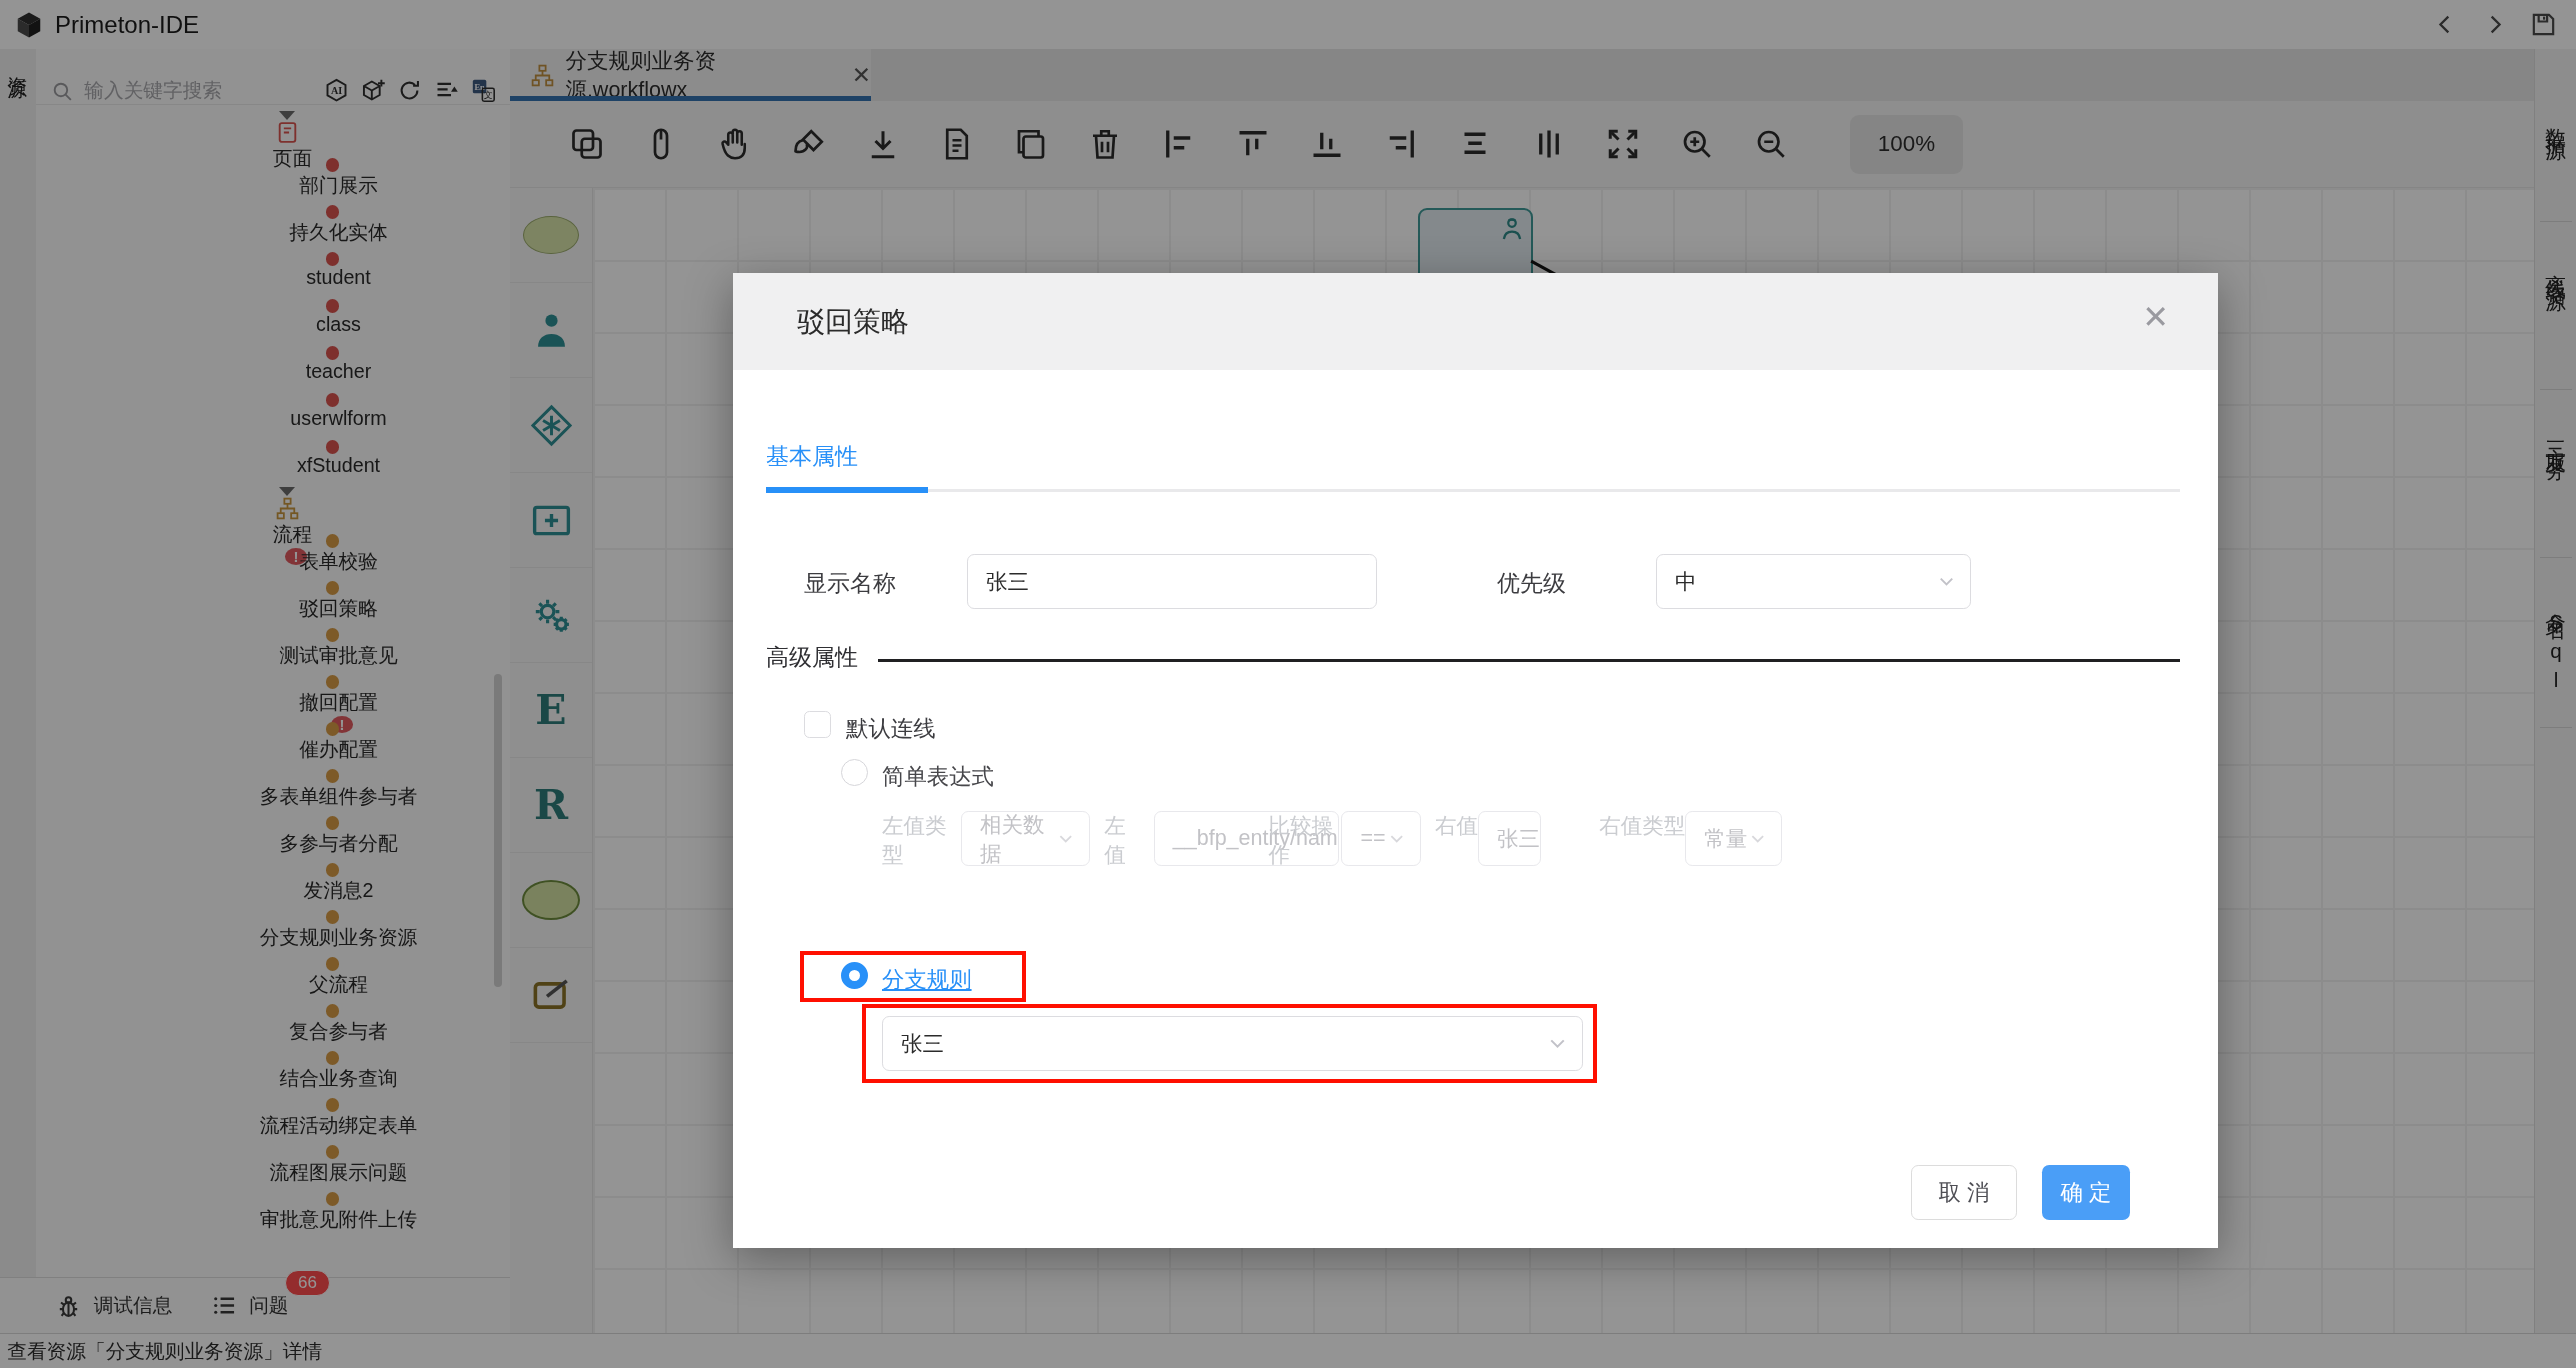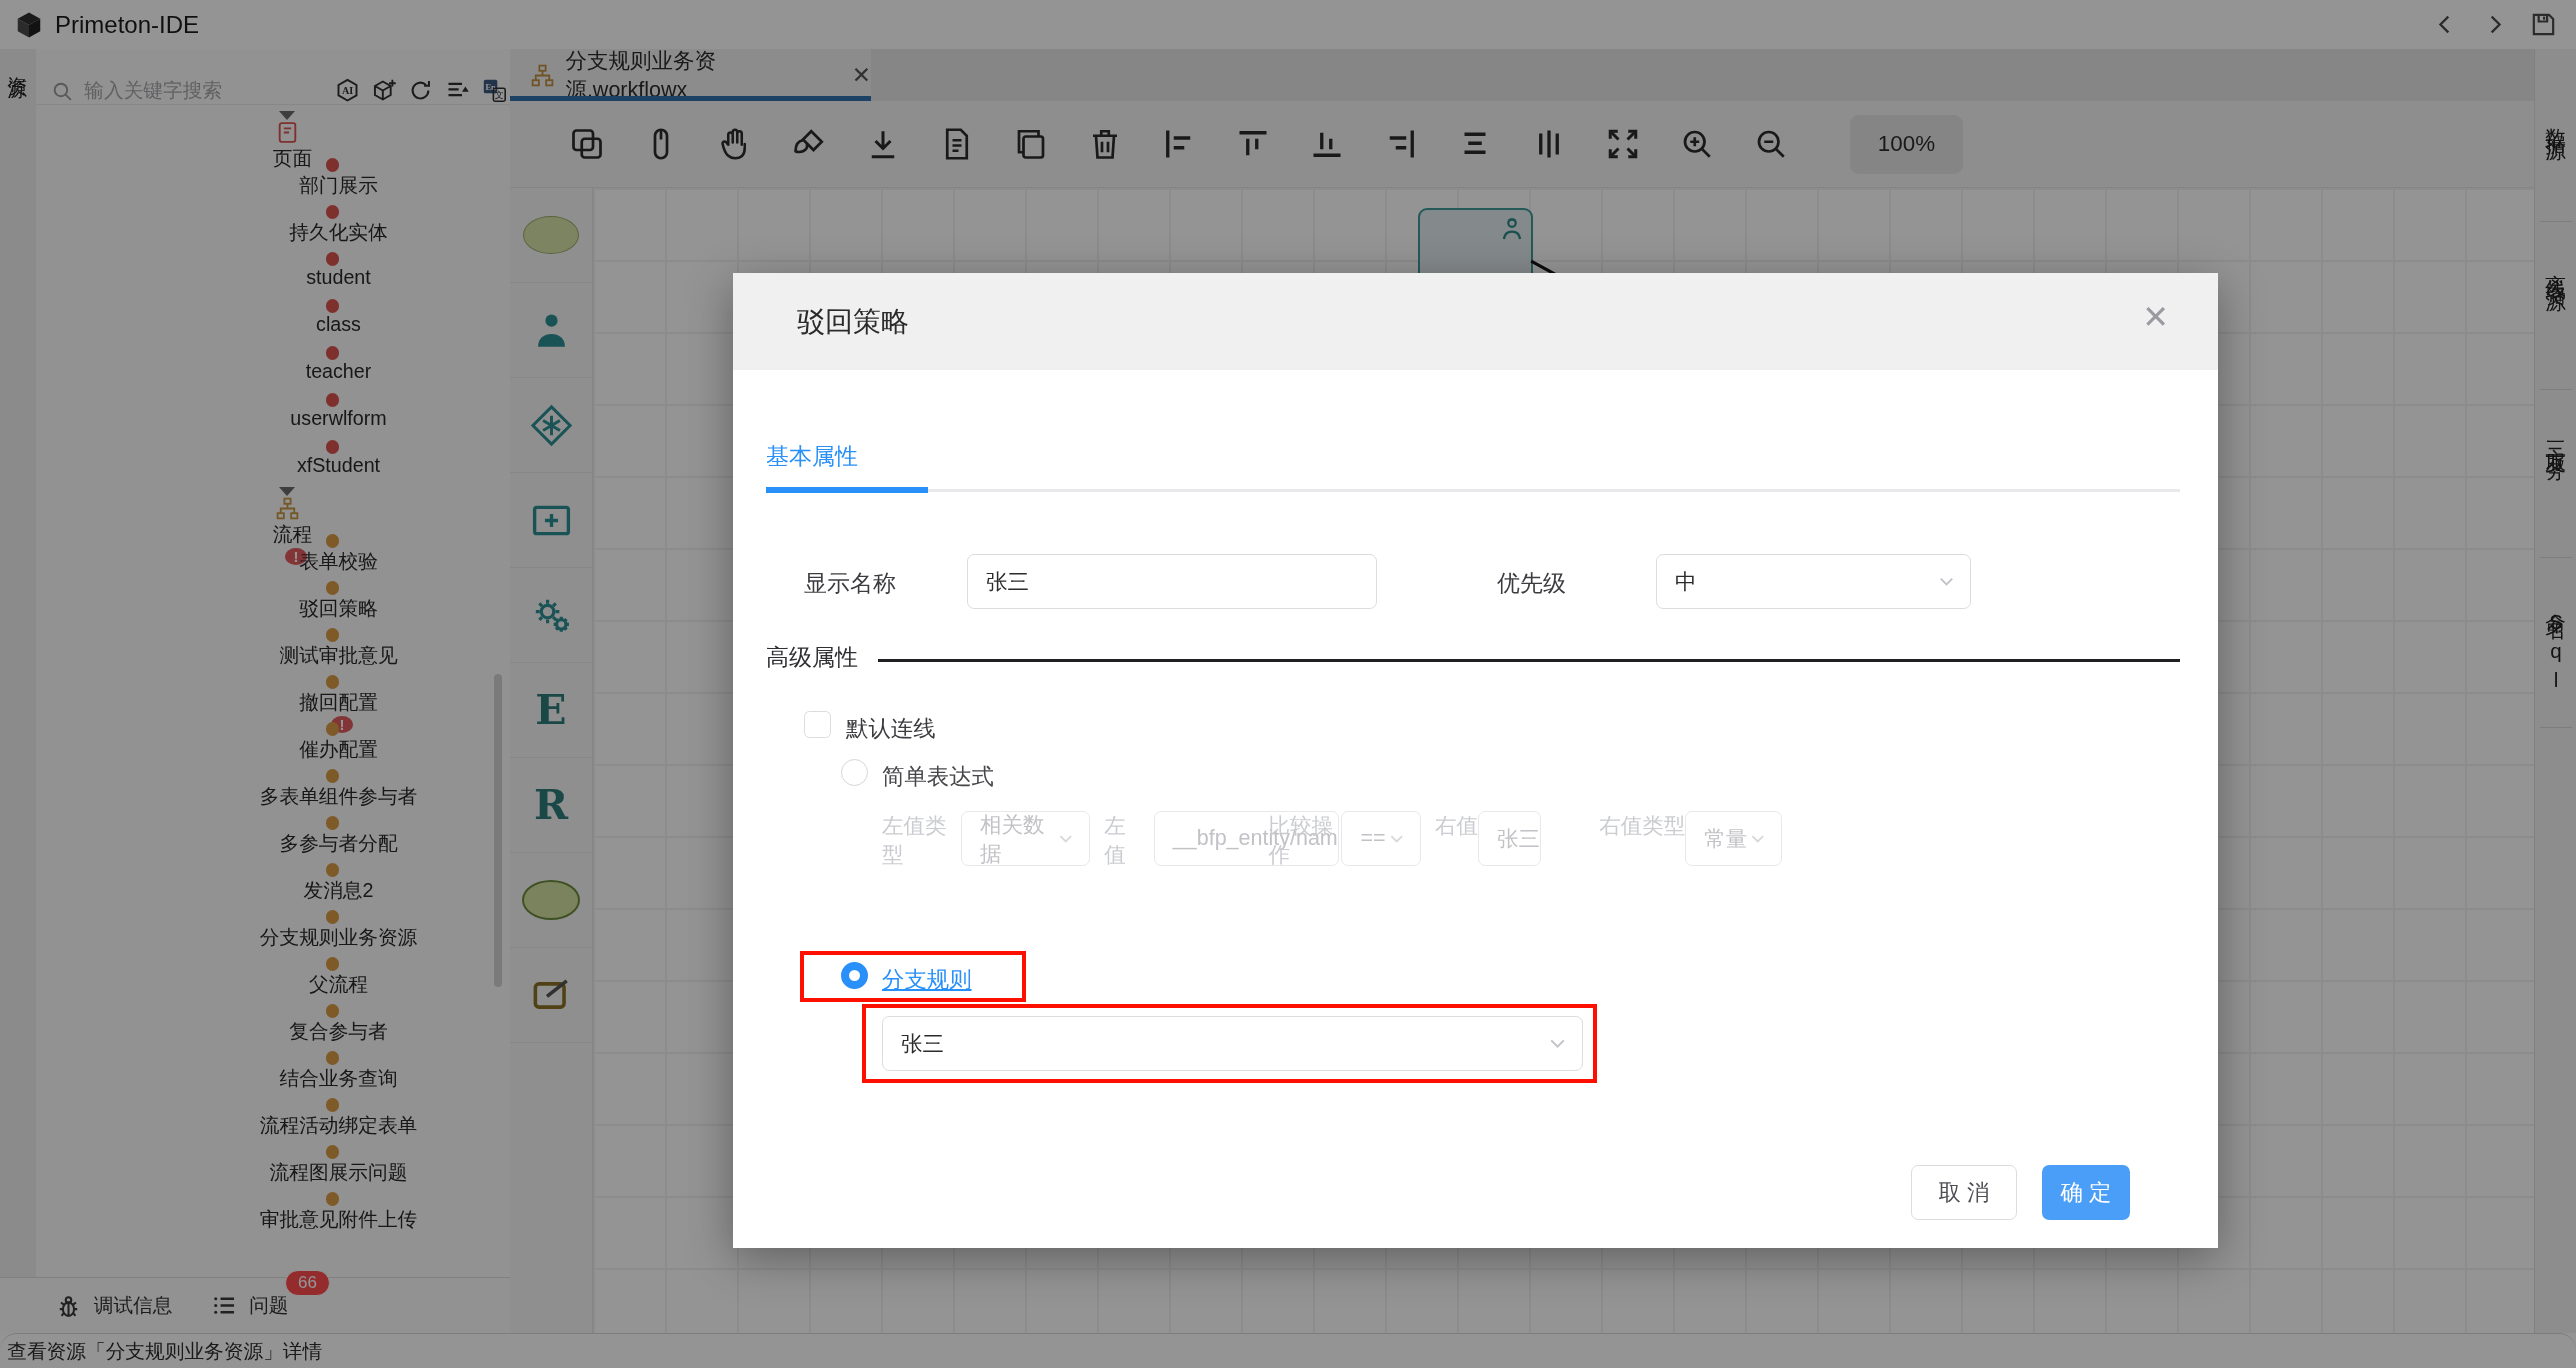--- a/index.html
+++ b/index.html
@@ -16,21 +16,21 @@
 
   
   .leftrail{left:0;top:49px;width:36px;height:1228px;background:#efefef;border-right:0.9px solid #e0e0e0;}
   .vtext{writing-mode:vertical-rl;text-orientation:upright;}
   .rail-label{position:absolute;left:50%;transform:translateX(-50%);top:10.7px;font-size:19.7px;color:#1f1f1f;letter-spacing:4.5px;}
 
   
   .sidebar{left:36px;top:49px;width:474px;height:1228px;background:#fbfbfb;border-right:0.9px solid #dcdcdc;}
   .searchrow{position:absolute;left:0;top:0;width:474px;height:55px;border-bottom:0.9px solid #e8e8e8;display:flex;align-items:flex-end;font-family:Liberation Serif, serif;}
   .search-ph{margin-left:9px;font-size:19.7px;color:#a8a8ac;}
-  .sicons{margin-left:auto;display:flex;gap:9.8px;margin-right:2px;color:#2f2f2f;align-items:center;}
+  .sicons{margin-left:auto;display:flex;gap:9.8px;margin-right:13px;color:#2f2f2f;align-items:center;}
   .tree{position:absolute;left:0;top:55px;width:474px;height:1118px;overflow:hidden;padding-top:7.2px;}
   .tree-row{height:47px;display:flex;align-items:center;font-size:19.7px;color:#2a2a2a;cursor:default;flex-direction:column;}
   .tree-row.group{padding-left:39px;}
   .tree-row.item{padding-left:131px;}
   .caret{width:0;height:0;border-left:8px solid transparent;border-right:8px solid transparent;border-top:9.8px solid #6b6b6b;margin-right:10.7px;}
   .gicon{margin-right:10.7px;}
   .bullet{width:13.4px;height:13.4px;border-radius:50%;margin-right:12.5px;flex:0 0 13.4px;}
   .tbadge{margin-left:7.2px;min-width:22.4px;height:22.4px;border-radius:50%;background:#e15b60;color:#fff;font-size:15px;font-weight:bold;display:flex;align-items:center;justify-content:center;}
   .scrollthumb{position:absolute;left:458px;top:625px;width:8px;height:313px;border-radius:4.5px;background:#d2d2d2;}
 
@@ -61,21 +61,21 @@
 
   
   .rightrail{left:2534px;top:49px;width:42px;height:1284px;background:#f3f3f3;border-left:0.9px solid #dcdcdc;box-sizing:border-box;}
   .rr-item{position:absolute;left:50%;transform:translateX(-50%);font-size:20.6px;color:#222;letter-spacing:6.3px;}
   .rr-div{position:absolute;left:4.5px;width:32px;height:0.9px;background:#d8d8d8;}
 
   
   .bottombar{left:0;top:1277px;width:510px;height:56px;background:#fcfcfc;border-top:0.9px solid #dcdcdc;display:flex;align-items:center;font-size:19.7px;color:#333;box-sizing:border-box;}
   .bb-label{margin-left:10.7px;}
   .badge66{left:285px;top:1270px;min-width:45px;height:26px;border-radius:13.4px;background:#ff4d4f;border:1.8px solid #fff;color:#fff;font-size:17px;display:flex;align-items:center;justify-content:center;z-index:5;box-sizing:border-box;padding:0 7.2px;}
-  .statusbar{left:0;top:1333px;width:2576px;height:35px;background:#fff;border-top:0.9px solid #d8d8d8;display:flex;align-items:center;font-size:19.7px;color:#2e2e2e;padding-left:7.2px;box-sizing:border-box;border-radius:17px;}
+  .statusbar{left:0;top:1333px;width:2576px;height:35px;background:#fff;border-top:0.9px solid #d8d8d8;display:flex;align-items:center;font-size:19.7px;color:#2e2e2e;padding-left:7.2px;box-sizing:border-box;}
 
   
   .dim{left:0;top:0;width:2576px;height:1368px;background:rgba(0,0,0,.42);z-index:40;pointer-events:none;}
   .modal{left:733px;top:273px;width:1485px;height:975px;background:#fff;z-index:50;box-shadow:0 10.7px 43px rgba(0,0,0,.35);}
   .mhead{position:absolute;left:0;top:0;width:100%;height:97px;background:#f0f0f1;}
   .mtitle{position:absolute;left:64px;top:29.5px;font-size:28px;color:#2b2b2b;}
   .mclose{position:absolute;right:43px;top:27px;font-size:32px;color:#9a9aa0;background:none;border:none;line-height:1;}
   .mtab{position:absolute;left:33px;top:168px;font-size:23px;background:none;border:none;padding:0;}
   .mtabline{position:absolute;left:33px;right:38px;top:216px;height:2.7px;background:#e9e9eb;}
   .mtabline-active{position:absolute;left:33px;top:214px;width:162px;height:6.3px;}

